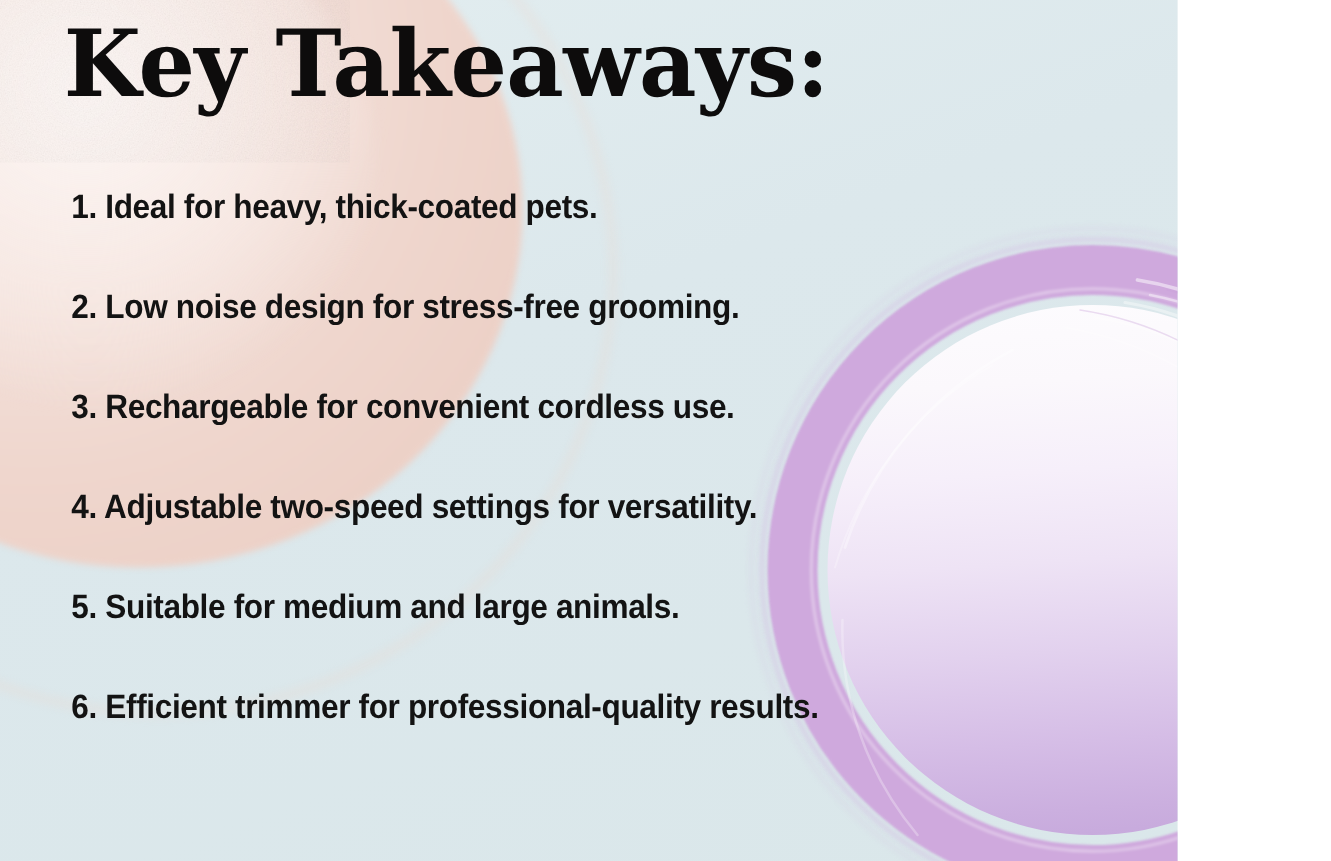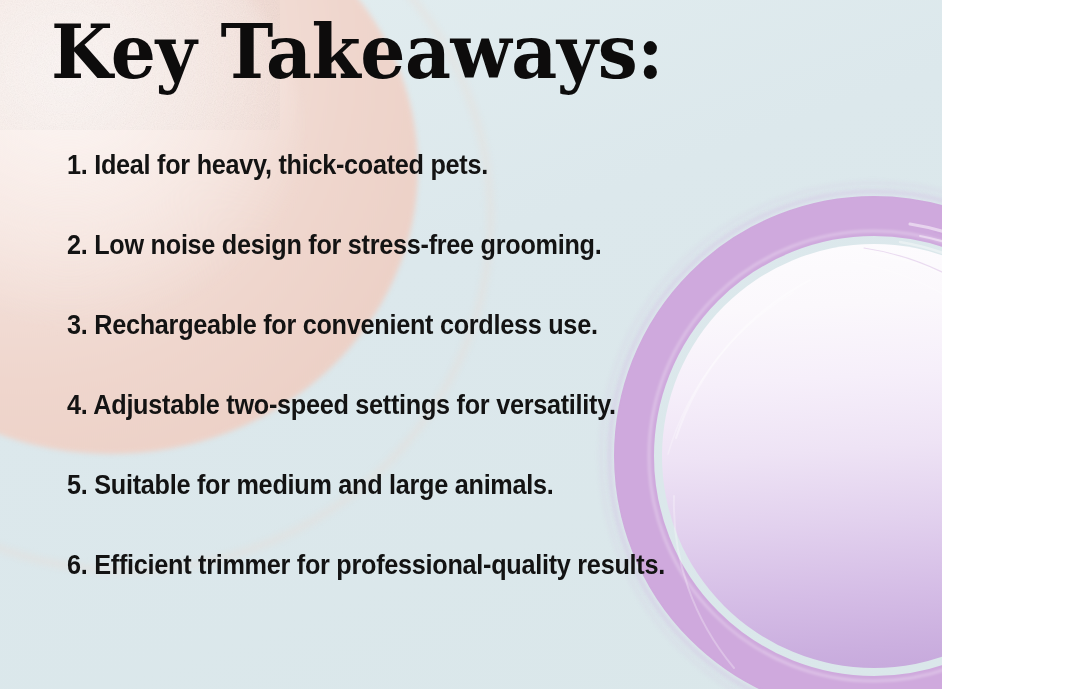--- a/index.html
+++ b/index.html
@@ -200,21 +200,21 @@
     line-height: 1.0;
     letter-spacing: -0.5px;
     color: #0d0c0c;
     transform: scaleX(0.96);
     transform-origin: left top;
     white-space: nowrap;
   }
 
   .list {
     position: absolute;
-    left: 67px;
+    left: 57px;
     top: 152px;
     width: 700px;
   }
   .list-item {
     font-family: "Liberation Sans", sans-serif;
     font-weight: 700;
     font-size: 27px;
     line-height: 1.0;
     letter-spacing: -0.3px;
     color: #131313;

